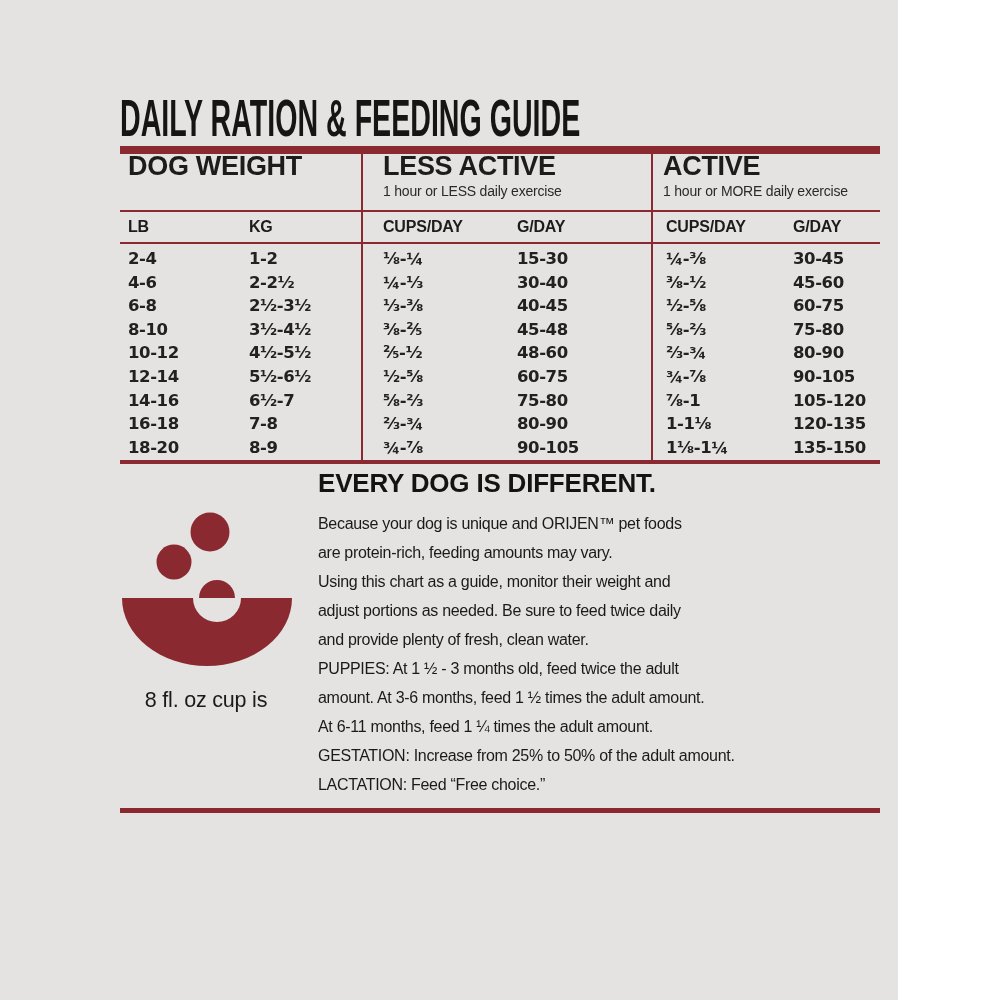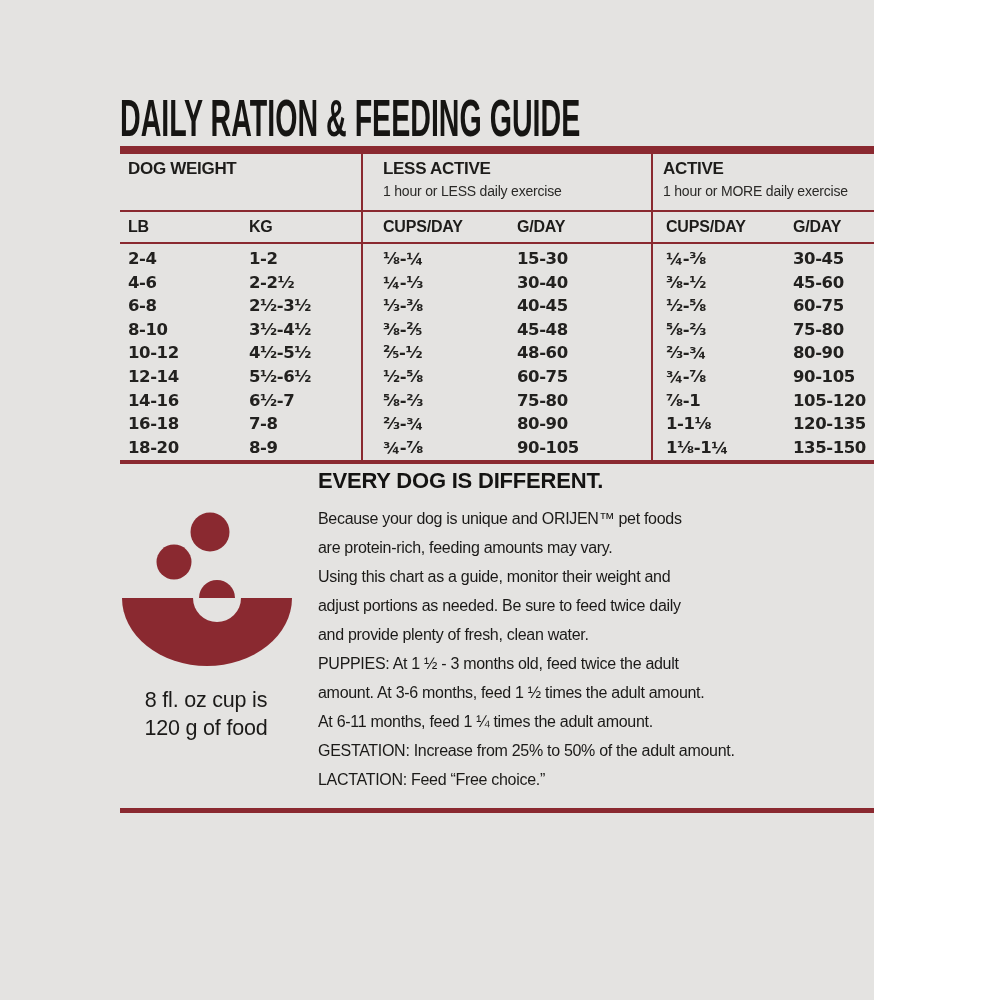--- a/index.html
+++ b/index.html
@@ -1,20 +1,21 @@
 <!DOCTYPE html>
 <html><head>
 <meta charset="utf-8">
 <style>
   html,body{margin:0;padding:0;}
   .page{
     position:relative;width:874px;height:1000px;
     background:#E4E3E1;overflow:hidden;
     font-family:"Liberation Sans",sans-serif;
     color:#1D1C1A;
+    padding-left:24px;
   }
   .abs{position:absolute;}
 
   
   .title{
     left:120px;top:88px;
     font-size:52px;font-weight:bold;letter-spacing:0px;
     transform:scaleX(0.55);transform-origin:left top;
     white-space:nowrap;color:#161513;
   }
@@ -23,21 +24,21 @@
   .table{left:120px;top:146px;width:760px;height:320px;}
   .rule{background:#8A2930;}
   .toprule{left:0;top:0;width:760px;height:8px;}
   .midrule1{left:0;top:64px;width:760px;height:2px;}
   .midrule2{left:0;top:96px;width:760px;height:2px;}
   .botrule{left:0;top:314px;width:760px;height:4px;}
   .vline{top:8px;width:2px;height:306px;}
   .v1{left:241px;}
   .v2{left:531px;}
 
-  .ghead{top:13px;font-size:17px;font-weight:bold;letter-spacing:-0.3px;white-space:nowrap;}
+  .ghead{top:5px;font-size:27px;font-weight:bold;letter-spacing:-0.3px;white-space:nowrap;}
   .gsub{top:37px;font-size:14px;letter-spacing:-0.2px;white-space:nowrap;color:#2A2927;}
   .g0{left:8px;} .g1{left:263px;} .g2{left:543px;}
 
   .colhead{position:relative;top:72px;height:0;}
   .colhead span{position:absolute;top:0;font-size:16px;font-weight:bold;letter-spacing:-0.2px;white-space:nowrap;text-align:center;}
 
   .rows{position:relative;top:100px;height:0;}
   .trow{position:relative;height:23.6px;}
   .cell{
     position:absolute;top:3px;font-size:16.5px;font-weight:bold;
@@ -48,21 +49,21 @@
 
   
   .bowl{left:115px;top:505px;}
   .cupnote{
     left:98px;top:686px;width:216px;text-align:center;
     font-size:21.5px;line-height:28px;color:#1B1A18;letter-spacing:-0.2px;
   }
 
   
   .info{left:318px;top:468px;width:575px;}
-  .info-heading{font-size:22px;font-weight:bold;letter-spacing:-0.2px;color:#141312;}
+  .info-heading{font-size:26px;font-weight:bold;letter-spacing:-0.2px;color:#141312;}
   .info-lines{margin-top:10px;}
   .iline{font-size:16px;line-height:29px;white-space:nowrap;letter-spacing:-0.3px;color:#1B1A18;}
 
   
   .footrule{left:120px;top:808px;width:760px;height:5px;}
   .footer{left:120px;top:828px;width:780px;}
   .fline{font-size:22px;line-height:31px;white-space:nowrap;letter-spacing:-0.4px;color:#171615;}
 </style>
 </head>
 <body>
@@ -173,21 +174,20 @@
   <svg class="abs bowl" width="190" height="175" viewBox="0 0 190 175">
     <circle cx="95" cy="27" r="19.5" fill="#8A2930"></circle>
     <circle cx="59" cy="57" r="17.5" fill="#8A2930"></circle>
     <path d="M7,93 A85,68 0 0 0 177,93 Z" fill="#8A2930"></path>
     <circle cx="102" cy="93" r="24" fill="#E4E3E1"></circle>
     <path d="M84,93 A18,18 0 0 1 120,93 Z" fill="#8A2930"></path>
   </svg>
 
   <div class="abs cupnote">
     <div>8 fl. oz cup is</div>
-    <div>120 g of food</div>
   </div>
 
   <div class="abs info">
     <div class="info-heading">EVERY DOG IS DIFFERENT.</div>
     <div class="info-lines">
         <div class="iline">Because your dog is unique and ORIJEN™ pet foods</div>
         <div class="iline">are protein-rich, feeding amounts may vary.</div>
         <div class="iline">Using this chart as a guide, monitor their weight and</div>
         <div class="iline">adjust portions as needed. Be sure to feed twice daily</div>
         <div class="iline">and provide plenty of fresh, clean water.</div>

